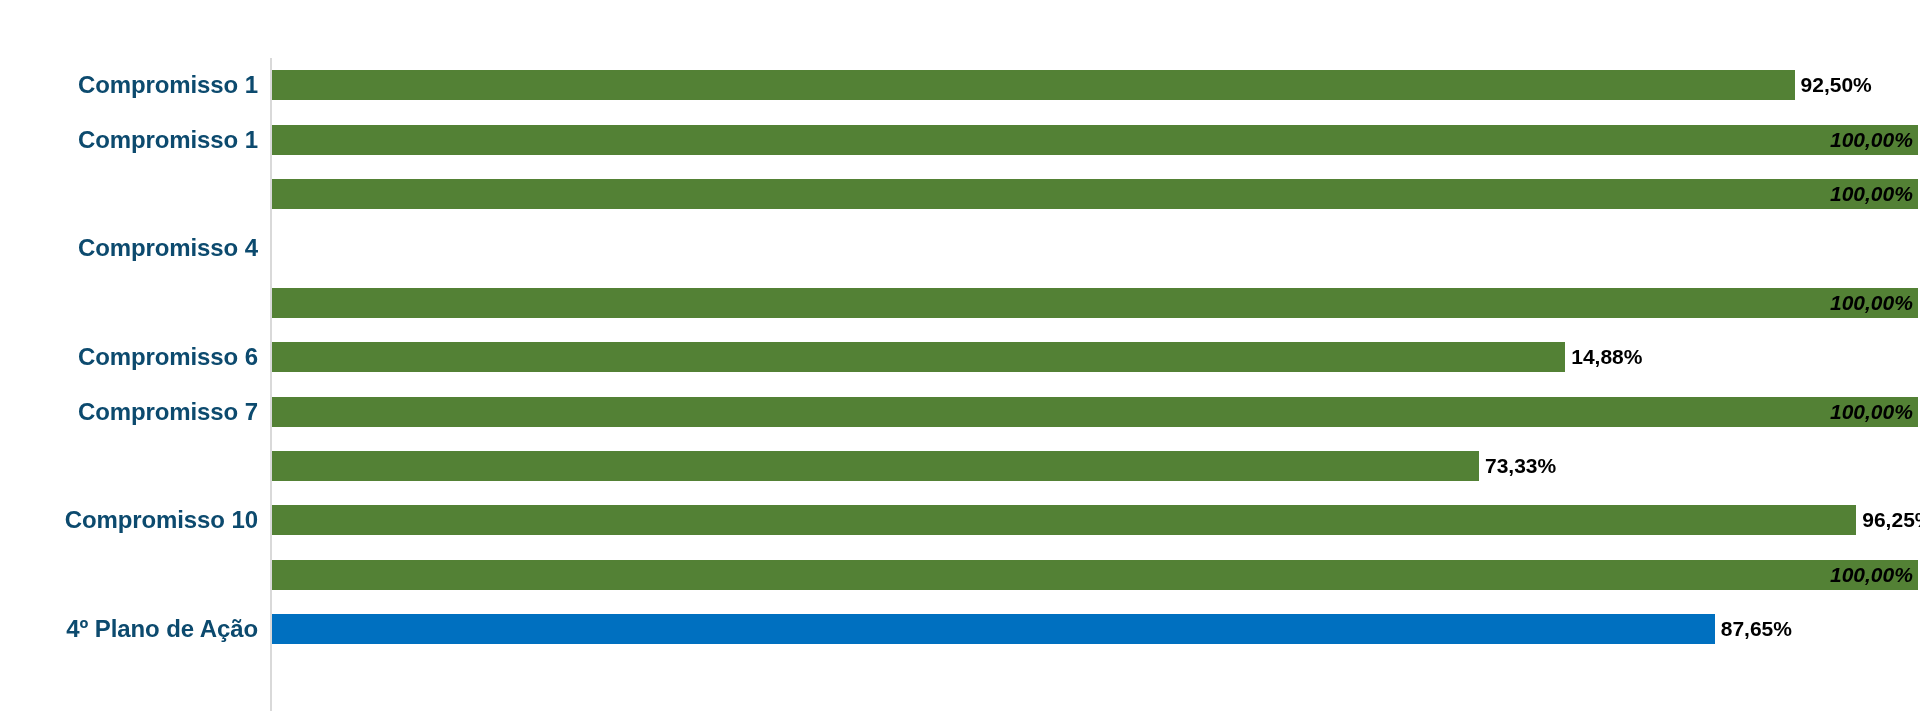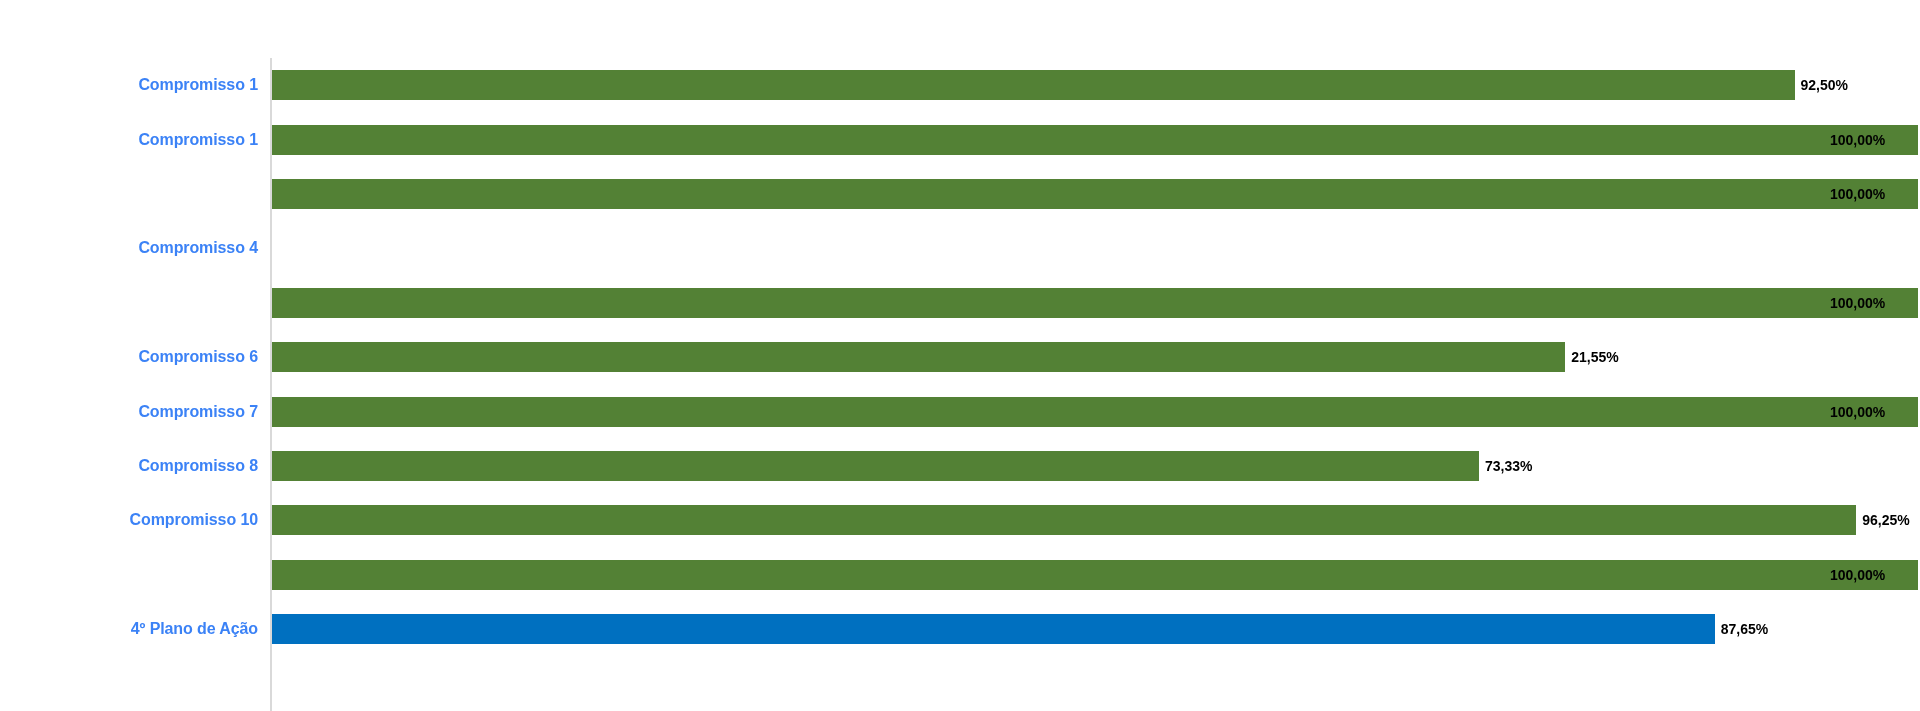--- a/index.html
+++ b/index.html
@@ -55,23 +55,23 @@
 
   .cat-label {
     position: absolute;
     left: 0;
     top: 0;
     width: 258px;
     height: 100%;
     display: flex;
     align-items: center;
     justify-content: flex-end;
-    font-size: 16px;
+    font-size: 24px;
     font-weight: bold;
-    color: #3b82f6;
+    color: #0c4a6e;
     white-space: nowrap;
     letter-spacing: -0.1px;
   }
 
   .bar-track {
     position: absolute;
     left: 272px;
     top: 0;
     right: 0;
     height: 100%;
@@ -82,30 +82,31 @@
   .bar {
     height: 30px;
     background: #538135;
     flex: 0 0 auto;
   }
   .bar.accent {
     background: #0070c0;
   }
 
   .value-label {
-    font-size: 14px;
+    font-size: 21px;
     font-weight: bold;
     color: #000000;
     white-space: nowrap;
     margin-left: 6px;
     flex: 0 0 auto;
   }
   
   .value-label.overlap {
     margin-left: -88px;
+    font-style: italic;
   }
 </style>
 </head>
 <body>
 
 <div id="chart-root">
   <div class="plot">
     <div class="axis-line"></div>
     <div class="rows" id="rows-container">
         <div class="row">
@@ -134,32 +135,31 @@
         <div class="row">
           <div class="bar-track">
             <div class="bar" style="width: 1646px;"></div>
             <div class="value-label overlap">100,00%</div>
           </div>
         </div>
         <div class="row">
           <div class="cat-label">Compromisso 6</div>
           <div class="bar-track">
             <div class="bar" style="width: 1293.26px;"></div>
-            <div class="value-label">21,55%</div>
+            <div class="value-label">14,88%</div>
           </div>
         </div>
         <div class="row">
           <div class="cat-label">Compromisso 7</div>
           <div class="bar-track">
             <div class="bar" style="width: 1646px;"></div>
             <div class="value-label overlap">100,00%</div>
           </div>
         </div>
         <div class="row">
-          <div class="cat-label">Compromisso 8</div>
           <div class="bar-track">
             <div class="bar" style="width: 1207.01px;"></div>
             <div class="value-label">73,33%</div>
           </div>
         </div>
         <div class="row">
           <div class="cat-label">Compromisso 10</div>
           <div class="bar-track">
             <div class="bar" style="width: 1584.28px;"></div>
             <div class="value-label">96,25%</div>

